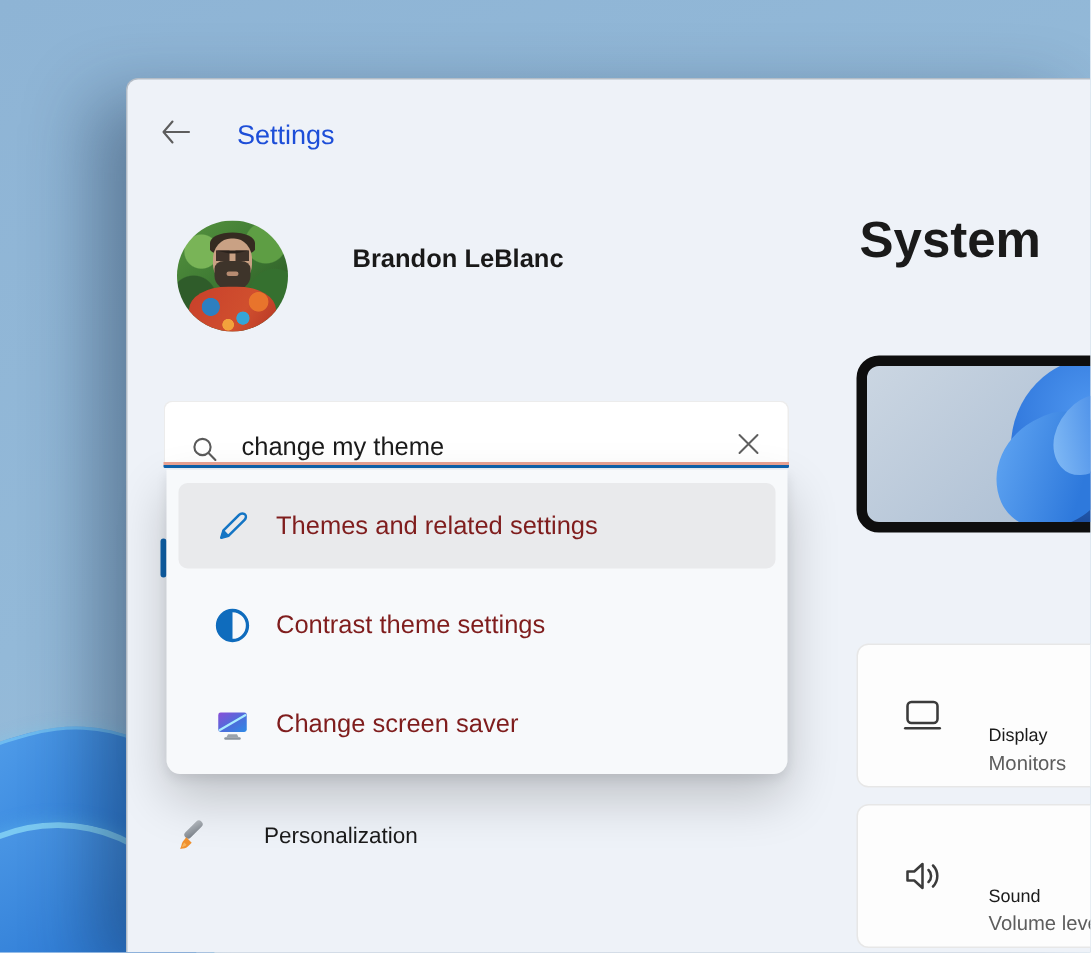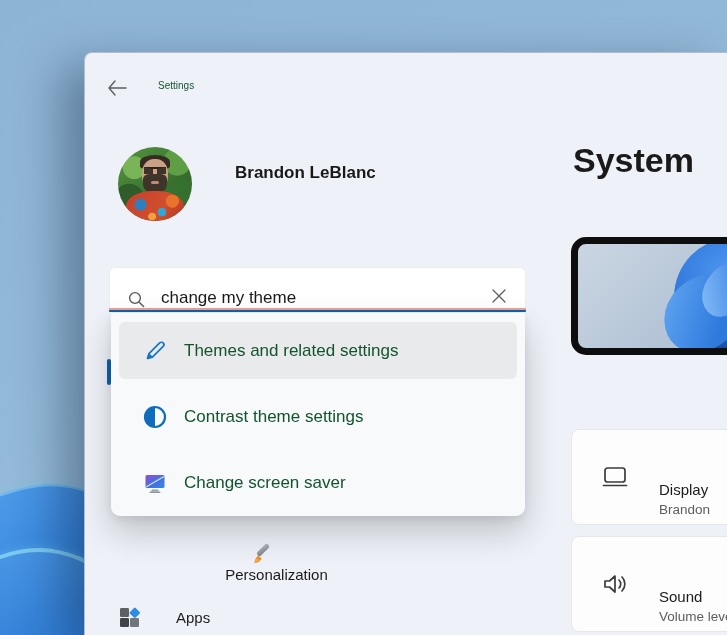--- a/index.html
+++ b/index.html
@@ -22,21 +22,21 @@
 
   
   .window { position:absolute; left:84px; top:52px; width:643px; height:583px;
     background:#EEF2F8; border-radius:8px 0 0 0;
     border-left:1px solid rgba(110,125,140,.45); border-top:1px solid rgba(110,125,140,.45);
     box-shadow:-22px 14px 46px rgba(15,35,60,.38); }
 
   .back-btn { position:absolute; left:14px; top:20px; width:36px; height:30px;
     display:flex; align-items:center; justify-content:center; border-radius:5px;
     background:transparent; border:none; cursor:pointer; }
-  .win-title { position:absolute; left:73px; top:27px; font-size:10px; color:#14532d; }
+  .win-title { position:absolute; left:73px; top:27px; font-size:18px; color:#1d4ed8; }
 
   .avatar { position:absolute; left:33px; top:94px; width:74px; height:74px; border-radius:50%;
     overflow:hidden;
     background:radial-gradient(circle at 22% 28%,#79B457 0 14%,transparent 15%),
       radial-gradient(circle at 80% 20%,#5E9E44 0 16%,transparent 17%),
       radial-gradient(circle at 15% 70%,#2F5C2A 0 18%,transparent 19%),
       radial-gradient(circle at 88% 66%,#35702F 0 20%,transparent 21%),
       linear-gradient(140deg,#57943F 0%,#3E7A33 45%,#274E22 100%); }
   .avatar .face { position:absolute; left:24px; top:12px; width:26px; height:30px;
     border-radius:46% 46% 42% 42%; background:#C9A184; }
@@ -75,21 +75,21 @@
     background:#0F63AD; border-radius:2px; z-index:1; }
 
   
   .dropdown { position:absolute; left:26px; top:260px; width:414px; height:203px; z-index:2;
     background:#F7F9FB; border-radius:0 0 9px 9px;
     box-shadow:0 16px 34px rgba(0,0,0,.20), 0 3px 8px rgba(0,0,0,.08); }
   .result-row { position:absolute; left:8px; width:398px; height:57px;
     display:flex; align-items:center; padding-left:24px; border-radius:6px; cursor:pointer; }
   .result-row.hl { background:#E9EAEC; }
   .result-row .ricon { width:24px; height:24px; flex:0 0 auto; }
-  .result-row .rlabel { margin-left:17px; font-size:17px; color:#14532d; }
+  .result-row .rlabel { margin-left:17px; font-size:17px; color:#7f1d1d; }
 
   
   .nav-item { position:absolute; left:24px; width:300px; height:30px;
     display:flex; align-items:center; cursor:pointer; }
   .nav-item .nicon { width:24px; height:24px; margin-left:8px; flex:0 0 auto; }
   .nav-item .nlabel { margin-left:35px; font-size:15px; color:#1B1B1B; }
 
   
   .page-title { position:absolute; left:488px; top:88px; font-size:34px; font-weight:600; color:#1A1A1A; }
 
@@ -109,21 +109,21 @@
   .b5 { left:120px; top:24px; width:56px; height:44px; transform:rotate(-40deg);
     background:linear-gradient(120deg,#8CC3F8 0%,#3B82E4 80%); border-radius:60% 40% 60% 40%; }
 
   .card { position:absolute; left:486px; width:290px; height:96px; background:#FDFDFD;
     border:1px solid #E7E7E7; border-radius:8px; display:flex; align-items:center;
     padding-left:28px; cursor:pointer; }
   .card-1 { top:376px; }
   .card-2 { top:483px; }
   .card .cicon { width:30px; height:30px; flex:0 0 auto; }
   .card .ctext { margin-left:29px; }
-  .card .ctitle { font-size:15px; color:#1B1B1B;margin-top:44px; }
+  .card .ctitle { font-size:12px; color:#1B1B1B;margin-top:44px; }
   .card .csub { font-size:13.5px; color:#5D5D5D; margin-top:4px; white-space:nowrap; }
 </style>
 </head>
 <body>
 
 <div class="screen">
   <div class="petal petal-1"></div>
   <div class="petal petal-2"></div>
 
   <div class="window">
@@ -193,63 +193,54 @@
 
       <div class="result-row" style="top:75px;">
         <svg class="ricon" viewBox="0 0 24 24">
           <circle cx="12" cy="12" r="10" fill="none" stroke="#0F6CBD" stroke-width="2.2"></circle>
           <path d="M12 2 A10 10 0 0 0 12 22 Z" fill="#0F6CBD"></path>
         </svg>
         <span class="rlabel">Contrast theme settings</span>
       </div>
     </div>
 
-    <div class="nav-item" style="top:489px;flex-direction:column;">
+    <div class="nav-item" style="top:489px;">
       <svg class="nicon" viewBox="0 0 24 24">
         <defs>
           <linearGradient id="bh" x1="0" y1="0" x2="1" y2="1">
             <stop offset="0" stop-color="#B9BEC4"></stop>
               <stop offset="1" stop-color="#777E86"></stop>
           </linearGradient>
         </defs>
         <rect x="9.5" y="0.5" width="5" height="15" rx="2.4" transform="rotate(45 12 8)" fill="url(#bh)"></rect>
         <path d="M7.2 13.2 L10.8 16.8 L8.4 19.2 C7 20.6 4.6 21 3 20.8 C4.2 19.4 3.8 17.8 4.8 16.2 Z" fill="#F0912F"></path>
         <path d="M4.2 19.6 C5 18.6 5 17.4 5.8 16.6 L7.4 18.2 C6.6 19.2 5.4 19.6 4.2 19.6 Z" fill="#F8B45C"></path>
       </svg>
       <span class="nlabel">Personalization</span>
     </div>
 
-    <div class="nav-item" style="top:549px;">
-      <svg class="nicon" viewBox="0 0 24 24">
-        <rect x="3" y="3" width="9" height="9" rx="1.2" fill="#5C6166"></rect>
-        <rect x="3" y="13" width="9" height="9" rx="1.2" fill="#3F4449"></rect>
-        <rect x="13" y="13" width="9" height="9" rx="1.2" fill="#71767B"></rect>
-        <rect x="13.8" y="3.8" width="8" height="8" rx="1.2" transform="rotate(45 17.8 7.8)" fill="#2E8BE6"></rect>
-      </svg>
-      <span class="nlabel">Apps</span>
-    </div>
 
     <div class="page-title">System</div>
 
     <div class="preview">
       <div class="bloom b1"></div>
       <div class="bloom b4"></div>
       <div class="bloom b2"></div>
       <div class="bloom b3"></div>
       <div class="bloom b5"></div>
     </div>
 
     <div class="card card-1">
       <svg class="cicon" viewBox="0 0 30 30">
         <rect x="5" y="6" width="20" height="14" rx="2.6" fill="none" stroke="#3B3B3B" stroke-width="1.7"></rect>
         <path d="M3.5 23.5 H26.5" stroke="#3B3B3B" stroke-width="1.7" stroke-linecap="round"></path>
       </svg>
       <div class="ctext">
         <div class="ctitle">Display</div>
-        <div class="csub">Brandon</div>
+        <div class="csub">Monitors</div>
       </div>
     </div>
 
     <div class="card card-2">
       <svg class="cicon" viewBox="0 0 30 30">
         <path d="M5 12 v6 h4.5 L15 23 V7 L9.5 12 Z" fill="none" stroke="#3B3B3B" stroke-width="1.7" stroke-linejoin="round"></path>
         <path d="M19 11 a5.5 5.5 0 0 1 0 8" fill="none" stroke="#3B3B3B" stroke-width="1.7" stroke-linecap="round"></path>
         <path d="M22 8 a10 10 0 0 1 0 14" fill="none" stroke="#3B3B3B" stroke-width="1.7" stroke-linecap="round"></path>
       </svg>
       <div class="ctext">

